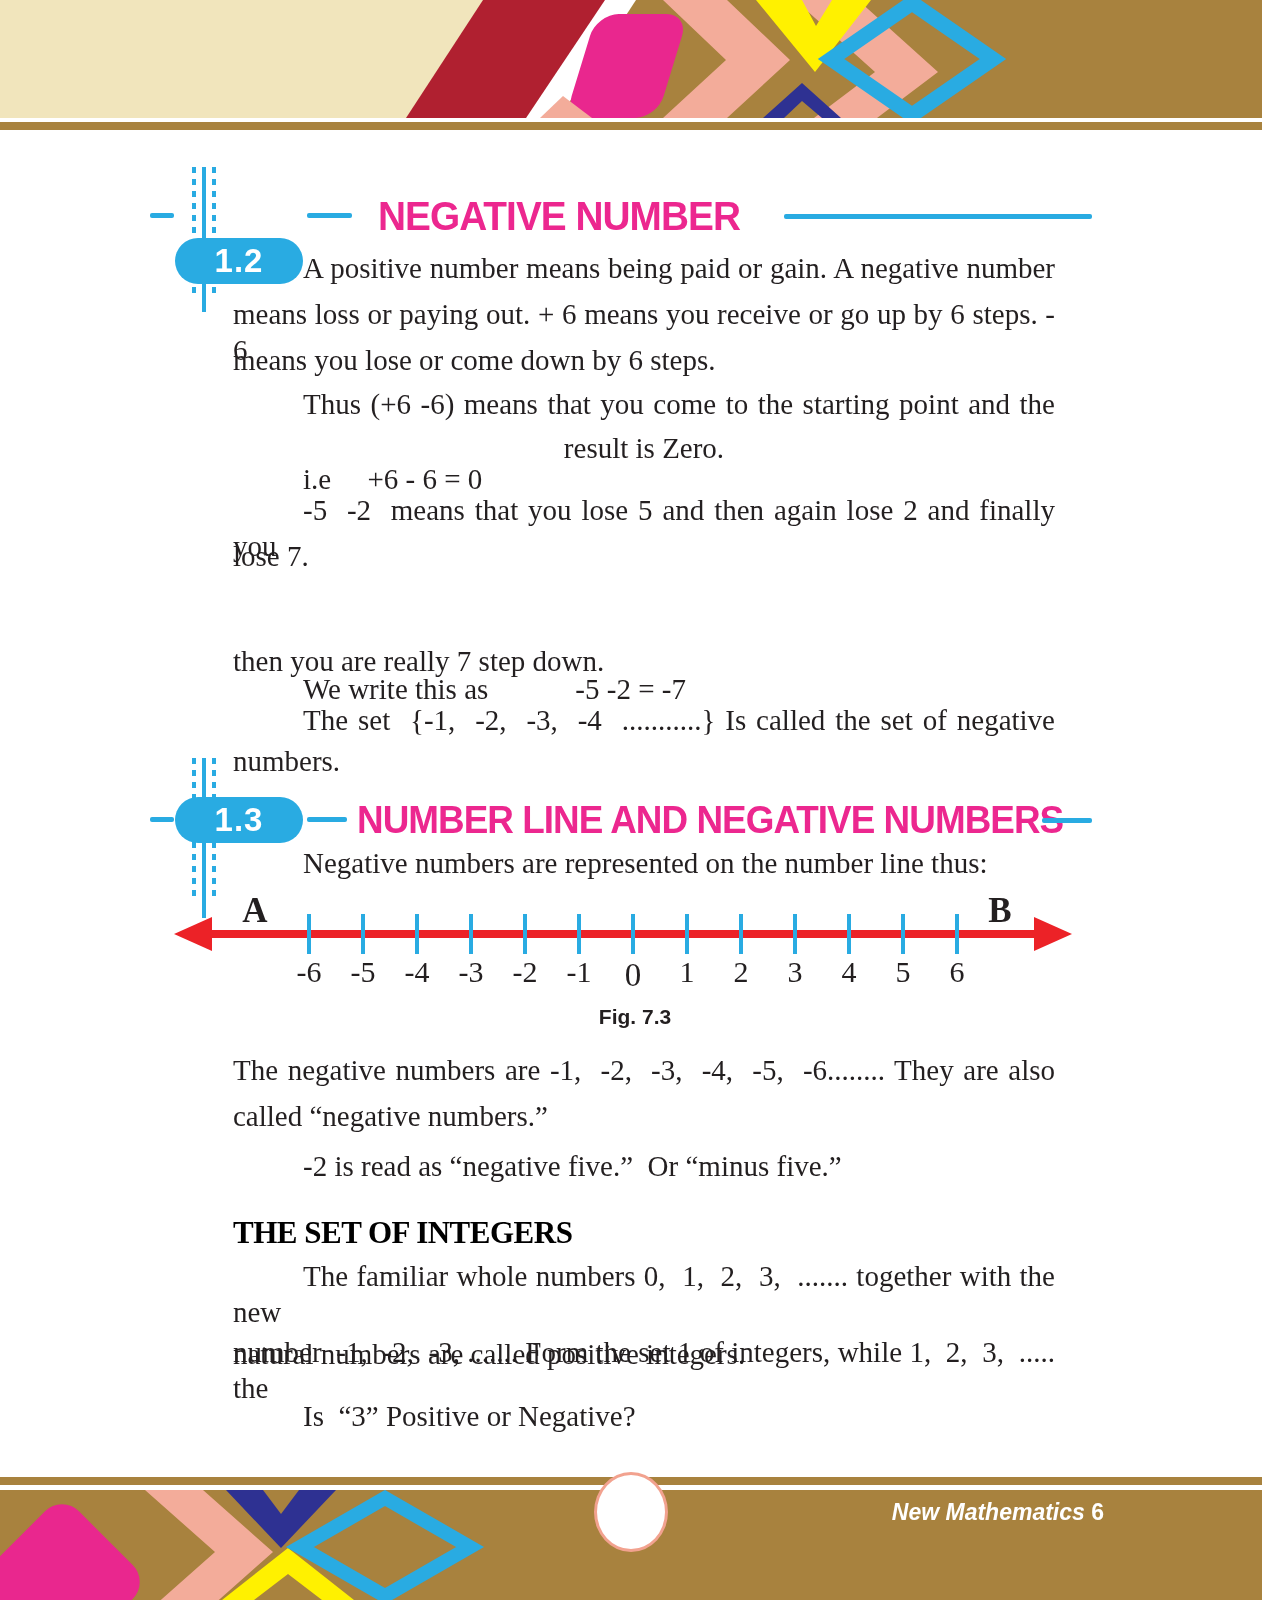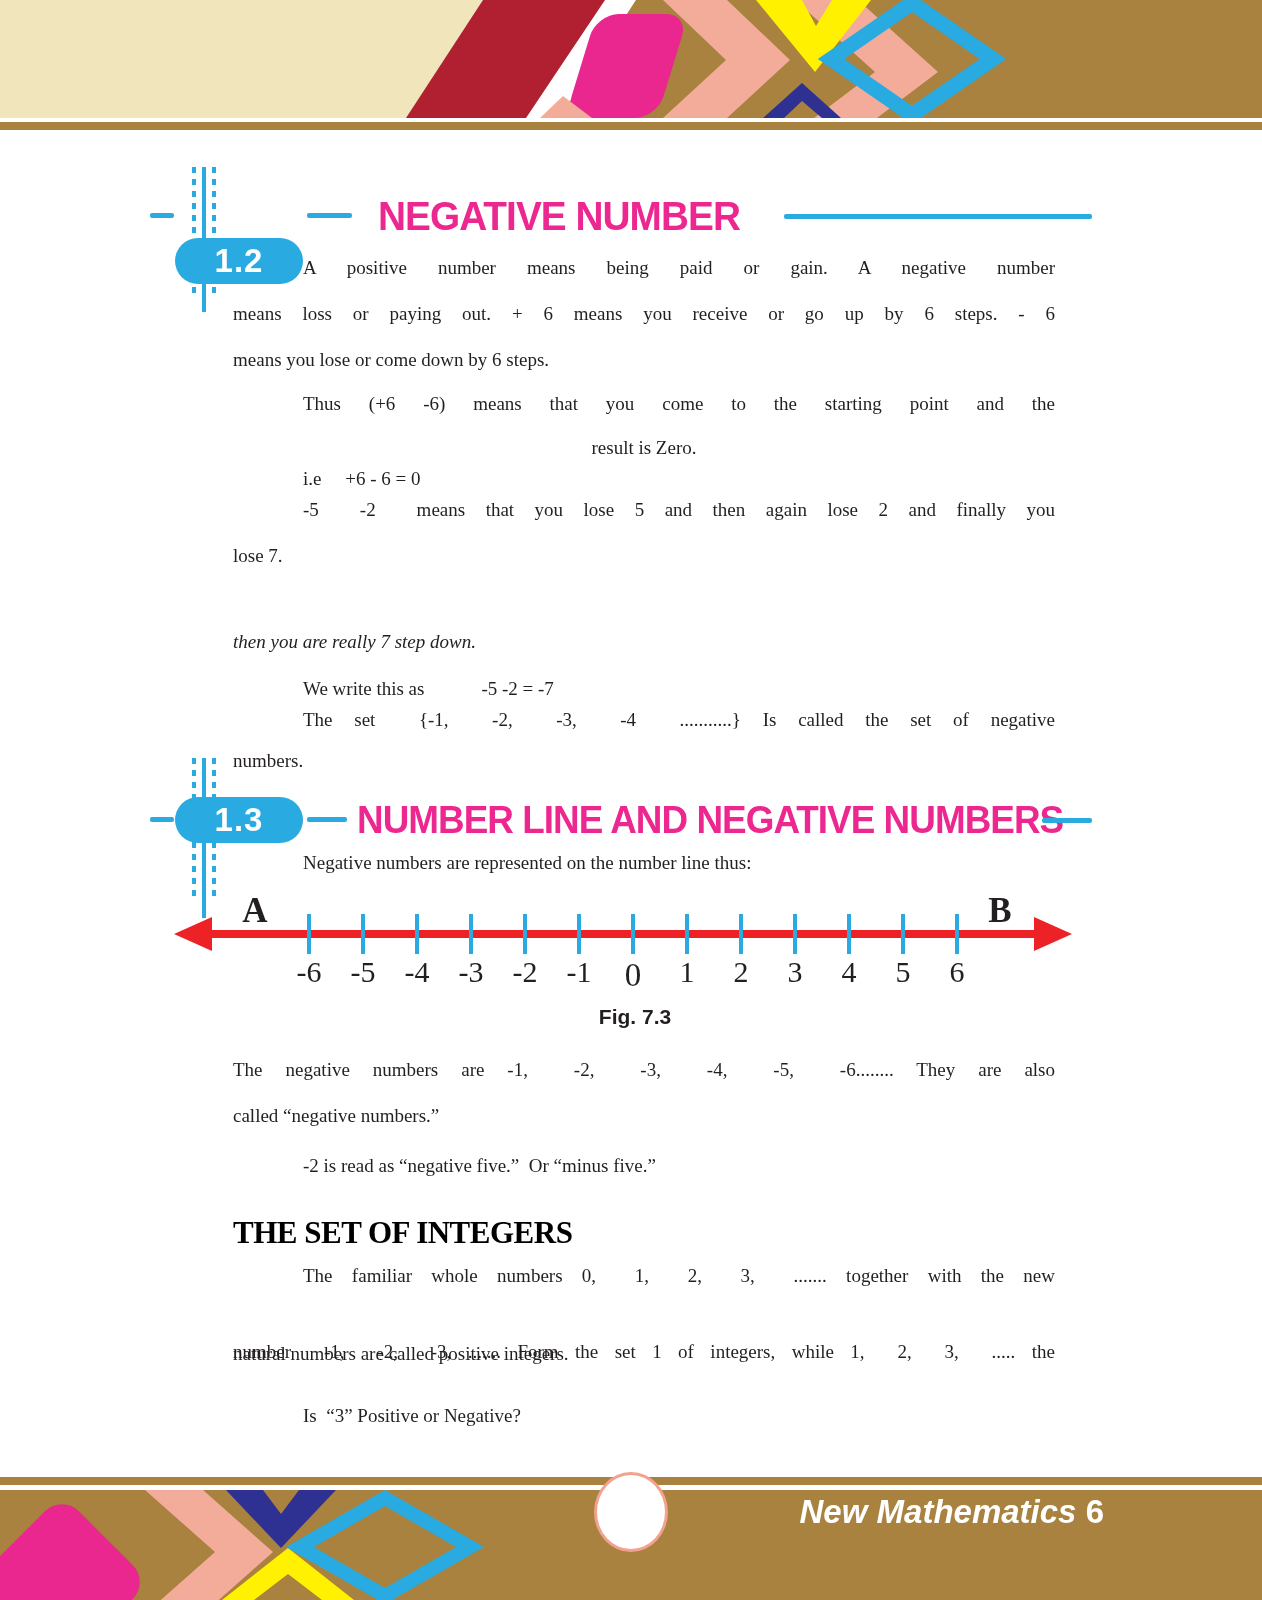--- a/index.html
+++ b/index.html
@@ -17,41 +17,41 @@
         background:repeating-linear-gradient(180deg,#29ABE2 0 6px,rgba(0,0,0,0) 6px 12px);}
   .pill{position:absolute;left:175px;width:128px;height:46px;background:#29ABE2;border-radius:24px;
         color:#fff;font:bold 33px/46px "Liberation Sans",sans-serif;text-align:center;z-index:2;
         letter-spacing:1px;}
   .hdash{position:absolute;height:5px;background:#29ABE2;border-radius:2px;}
   .sec-title{position:absolute;font-family:"Liberation Sans",sans-serif;font-weight:bold;
         color:#EC278F;white-space:nowrap;letter-spacing:-1px;transform:scaleX(0.97);
         transform-origin:left top;}
 
   
-  .ln{position:absolute;left:233px;width:822px;font-size:19px;line-height:36px;
+  .ln{position:absolute;left:233px;width:822px;font-size:29px;line-height:36px;
       white-space:pre-wrap;}
   .j{text-align:justify;text-align-last:justify;}
   .ind{text-indent:70px;}
 
   
   .endpoint{position:absolute;width:46px;text-align:center;font:bold 35px/36px "Liberation Serif",serif;}
   .ticklabels{position:absolute;left:282px;top:952px;width:702px;display:flex;}
   .ticklabels div{flex:1;text-align:center;font-size:30px;line-height:40px;}
   .ticklabels div:nth-child(7){font-size:33px;padding-top:3px;}
   .figcap{position:absolute;left:555px;top:1004px;width:160px;text-align:center;
           font:bold 21px/26px "Liberation Sans",sans-serif;}
 
   .subhead{position:absolute;left:233px;top:1214px;font:bold 31px/38px "Liberation Serif",serif;
            color:#000000;letter-spacing:-0.5px;}
 
   
   .oval{position:absolute;left:594px;top:1472px;width:68px;height:74px;background:#fff;
         border:3px solid #F2A28F;border-radius:50%;z-index:3;}
   .booktitle{position:absolute;right:158px;top:1492px;z-index:2;color:#fff;
-        font-family:"Liberation Sans",sans-serif;font-weight:bold;font-size:33px;line-height:40px;
+        font-family:"Liberation Sans",sans-serif;font-weight:bold;font-size:23px;line-height:40px;
         white-space:nowrap;}
   .booktitle .it{font-style:italic;}
 </style>
 </head>
 <body>
 
 <div id="page">
 
   <div class="band" style="top:0;height:118px;">
     <svg width="1262" height="118" viewBox="0 0 1262 118" preserveAspectRatio="none">
@@ -82,21 +82,21 @@
   <div class="hdash" style="left:784px;top:214px;width:308px;"></div>
 
   <div class="ln j ind" style="top:250px;">A positive number means being paid or gain. A negative number</div>
   <div class="ln j" style="top:296px;">means loss or paying out. + 6 means you receive or go up by 6 steps. - 6</div>
   <div class="ln" style="top:342px;">means you lose or come down by 6 steps.</div>
   <div class="ln j ind" style="top:386px;">Thus (+6 -6) means that you come to the starting point and the</div>
   <div class="ln" style="top:430px;text-align:center;">result is Zero.</div>
   <div class="ln ind" style="top:461px;">i.e     +6 - 6 = 0</div>
   <div class="ln j ind" style="top:492px;">-5  -2  means that you lose 5 and then again lose 2 and finally you</div>
   <div class="ln" style="top:538px;">lose 7.</div>
-  <div class="ln" style="top:624px;font-style:italic;">then you are really 7 step down.</div>
+  <div class="ln" style="top:643px;">then you are really 7 step down.</div>
   <div class="ln ind" style="top:671px;">We write this as            -5 -2 = -7</div>
   <div class="ln j ind" style="top:702px;">The set  {-1,  -2,  -3,  -4  ...........} Is called the set of negative</div>
   <div class="ln" style="top:743px;">numbers.</div>
 
   <div class="vdot" style="left:192px;top:758px;height:144px;"></div>
   <div class="vline" style="left:202px;top:758px;height:160px;"></div>
   <div class="vdot" style="left:212px;top:758px;height:144px;"></div>
   <div class="hdash" style="left:150px;top:817px;width:24px;"></div>
   <div class="pill" style="top:797px;">1.3</div>
   <div class="hdash" style="left:307px;top:817px;width:40px;"></div>

